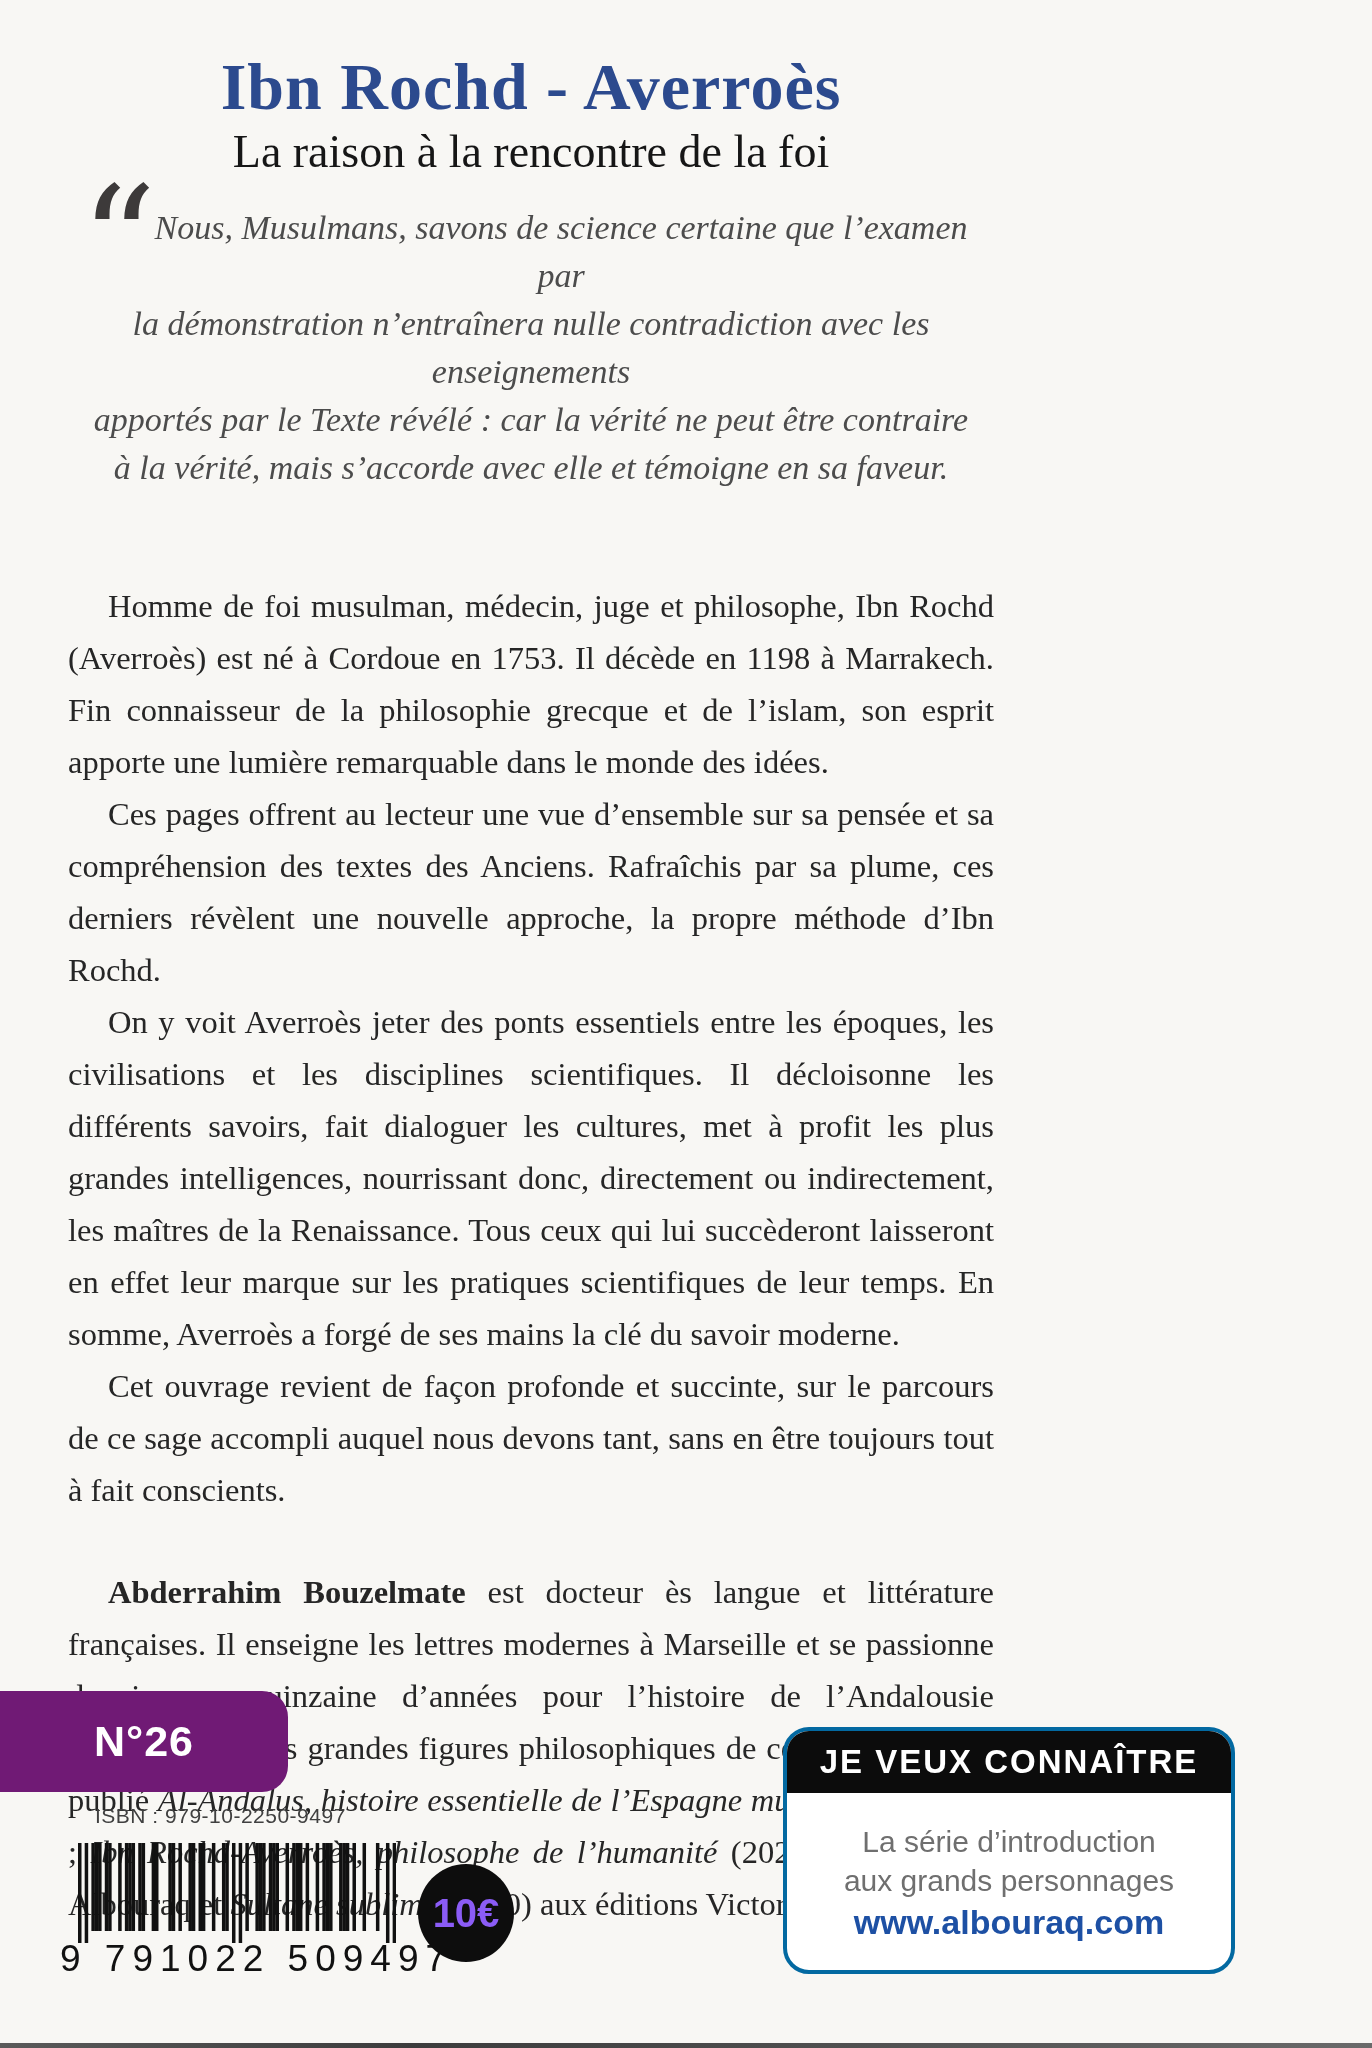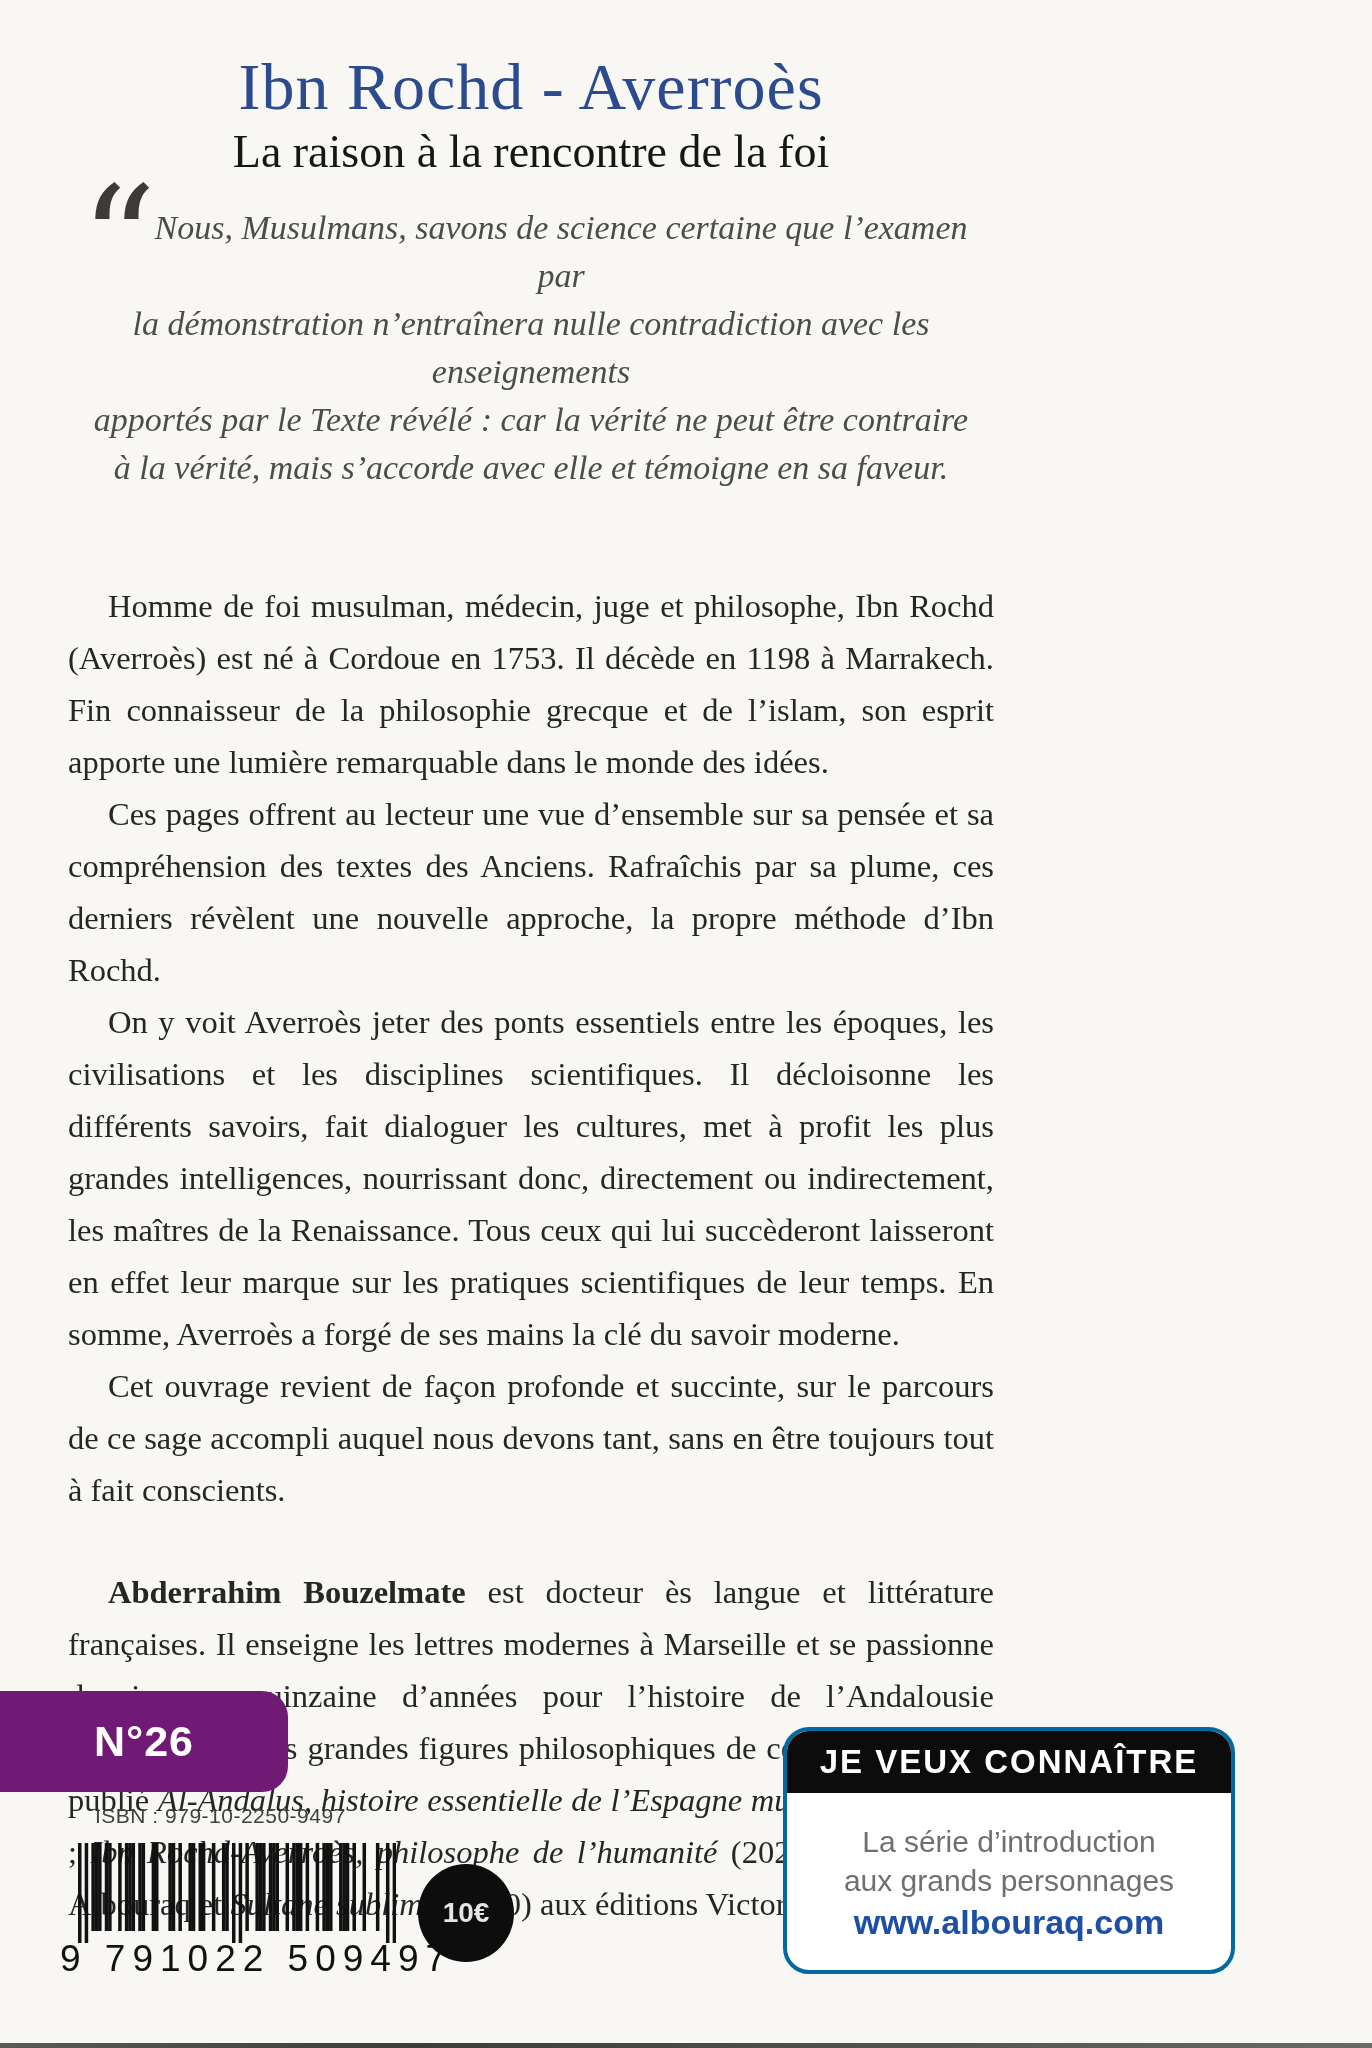--- a/index.html
+++ b/index.html
@@ -9,21 +9,21 @@
     font-family:"Liberation Serif", serif;
     color:#262626;
     position:relative;
     overflow:hidden;
   }
   .cover{position:absolute;inset:0;}
   .content{position:absolute;left:68px;top:0;width:926px;}
 
   .title{
     margin-top:52px;text-align:center;
-    font-size:66px;font-weight:normal;color:#2c4a8e;
+    font-size:66px;font-weight:bold;color:#2c4a8e;
     letter-spacing:1px;line-height:1.05;
   }
   .dates{margin-top:14px;text-align:center;font-size:46px;line-height:1.05;color:#161616;}
   .subtitle{margin-top:6px;text-align:center;font-size:46px;line-height:1.1;color:#161616;}
 
   .quote{position:relative;margin-top:26px;padding:0 6px;}
   .quote-mark{
     position:absolute;left:12px;top:-38px;
     font-family:"DejaVu Serif", serif;
     font-size:150px;color:#3d3a3a;line-height:1;
@@ -67,21 +67,21 @@
     font-family:"Liberation Sans", sans-serif;
     font-size:37px;color:#111;letter-spacing:7px;text-align:center;white-space:nowrap;
   }
   .price-badge{
     position:absolute;left:418px;top:1864px;width:96px;height:98px;
     background:#0d0d0d;border-radius:50%;
     display:flex;align-items:center;justify-content:center;
   }
   .price-badge span{
     font-family:"Liberation Sans", sans-serif;
-    font-weight:bold;font-size:28px;color:#e5e5e5;
+    font-weight:bold;font-size:40px;color:#8b5cf6;
   }
   .promo{
     position:absolute;left:783px;top:1727px;width:452px;height:247px;
     background:#ffffff;border:4px solid #0369a1;border-radius:26px;
     overflow:hidden;box-sizing:border-box;
     display:flex;flex-direction:column;
   }
   .promo-header{
     height:62px;background:#0c0c0c;color:#ffffff;
     display:flex;align-items:center;justify-content:center;

